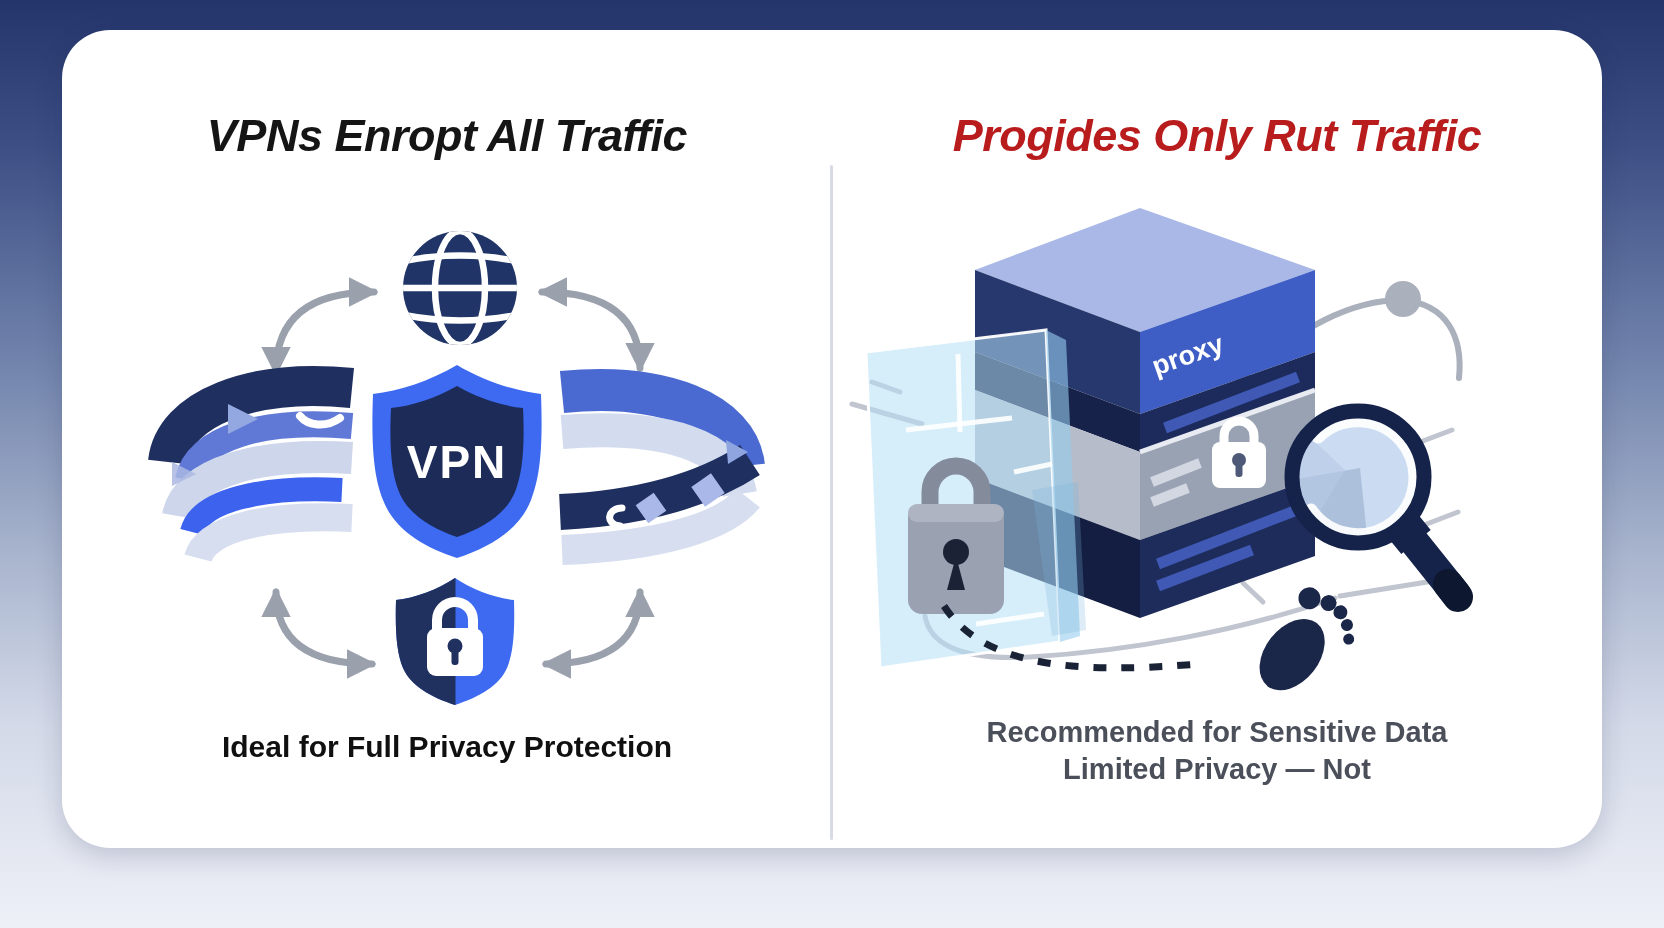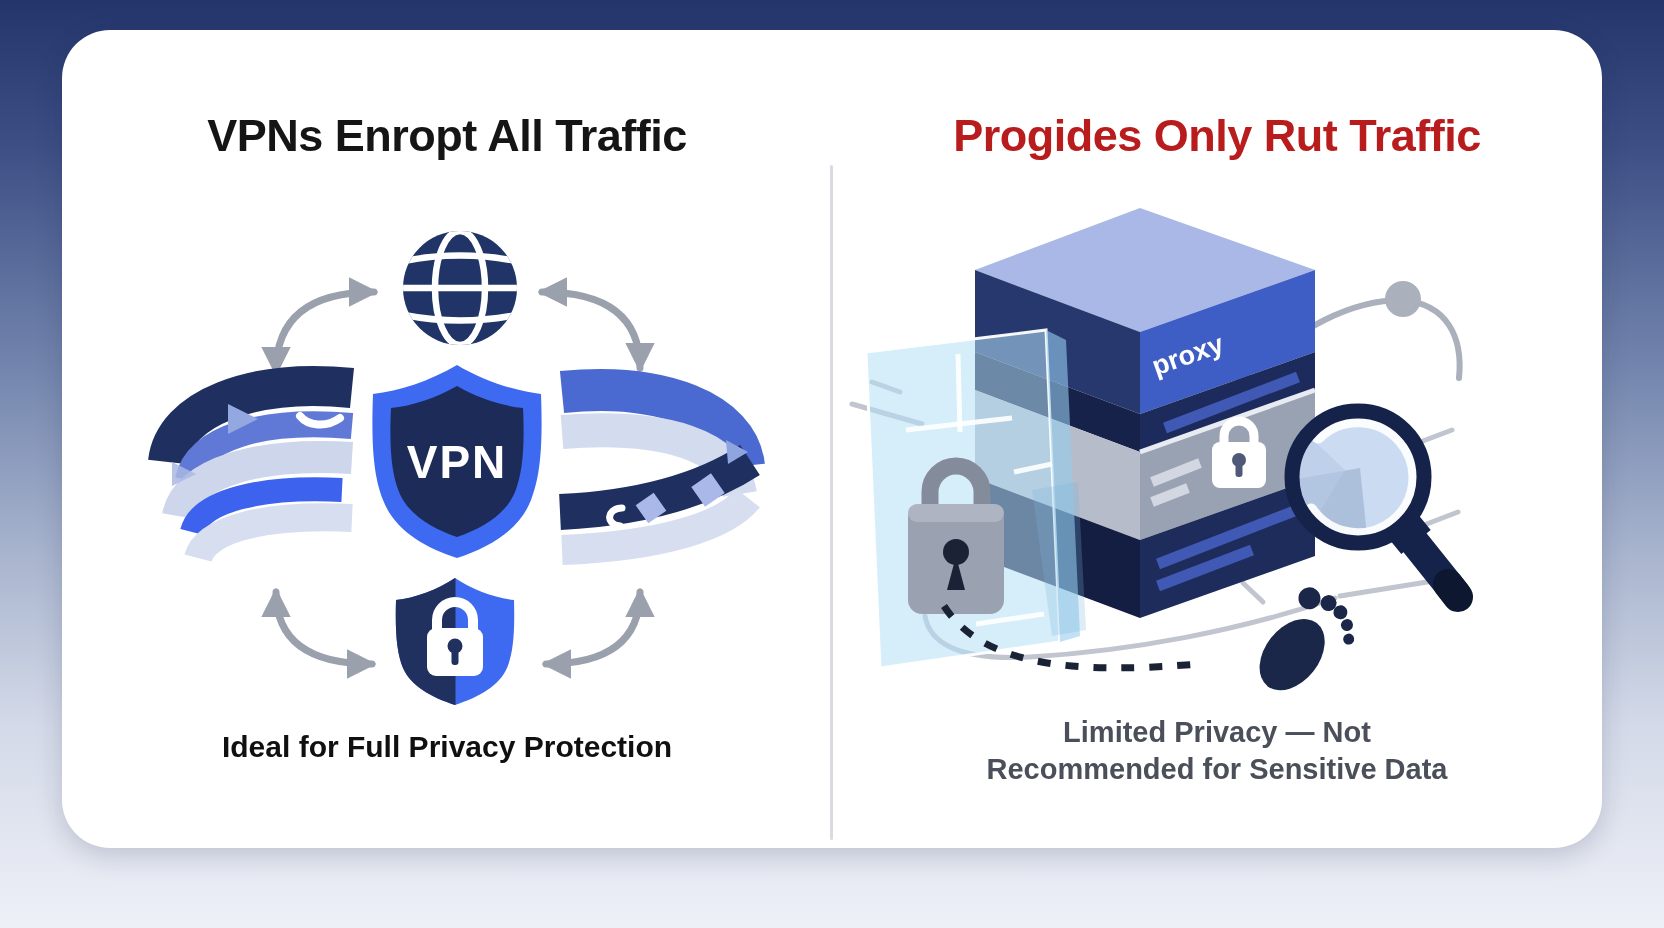--- a/index.html
+++ b/index.html
@@ -12,21 +12,21 @@
     position:absolute;left:62px;top:30px;width:1540px;height:818px;
     background:#ffffff;border-radius:48px;
     box-shadow:0 8px 26px rgba(25,35,70,.18);
   }
   .panel{position:absolute;top:0;height:818px;width:770px;}
   .panel.left{left:0;}
   .panel.right{left:770px;}
   .panel svg{position:absolute;left:0;top:0;width:770px;height:818px;display:block;}
   .title{
     position:absolute;top:80px;left:0;width:100%;margin:0;text-align:center;
-    font-size:45px;font-weight:700;letter-spacing:-0.5px;
+    font-size:45px;font-weight:700;letter-spacing:-0.5px;font-style:italic;
   }
   .title.dark{color:#151515;}
   .title.gray{color:#b91c1c;}
   .caption-left{
     position:absolute;top:700px;left:0;width:100%;text-align:center;
     font-size:30px;font-weight:700;color:#101010;
   }
   .caption-right{
     position:absolute;top:684px;left:0;width:100%;text-align:center;
     font-size:29px;font-weight:600;color:#4a4f59;line-height:37px;
@@ -212,19 +212,19 @@
             <polygon points="1290,480 1360,468 1368,545 1300,552" fill="#9fb3d2" opacity="0.7"></polygon>
             <polygon points="1292,420 1345,470 1300,545" fill="#b7c9e4" opacity="0.6"></polygon>
           </g>
           <path d="M1318,437 A57,57 0 1 1 1311,510" stroke="rgba(255,255,255,0.9)" stroke-width="13" fill="none" stroke-linecap="round"></path>
           <circle cx="1358" cy="477" r="66" fill="none" stroke="#15234a" stroke-width="15"></circle>
         </g>
       </svg>
 
       <h1 class="title gray">Progides Only Rut Traffic</h1>
       <div class="caption-right">
+        <div>Recommended for Sensitive Data</div>
         <div>Limited Privacy — Not</div>
-        <div>Recommended for Sensitive Data</div>
       </div>
     </div>
 
   </div>
 </div>
 
 </body></html>

